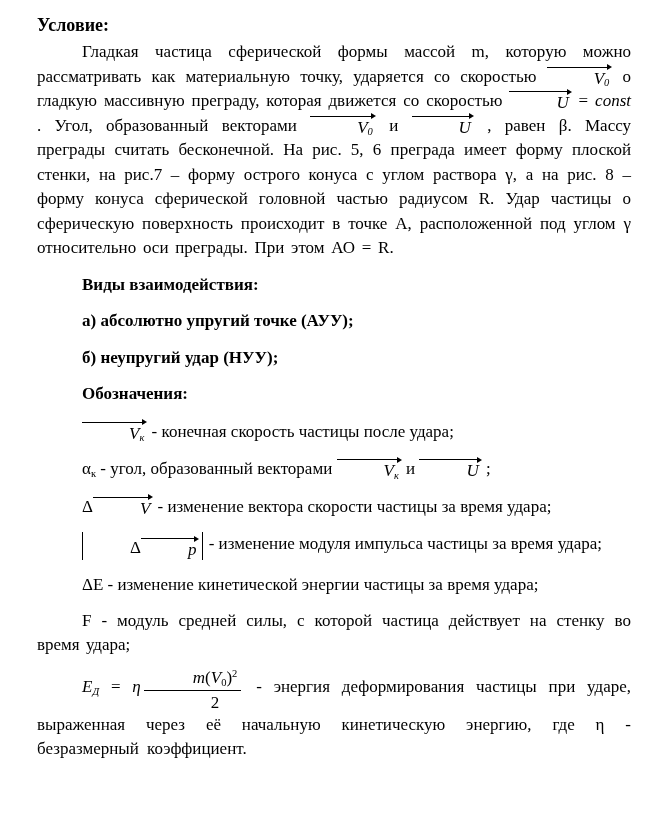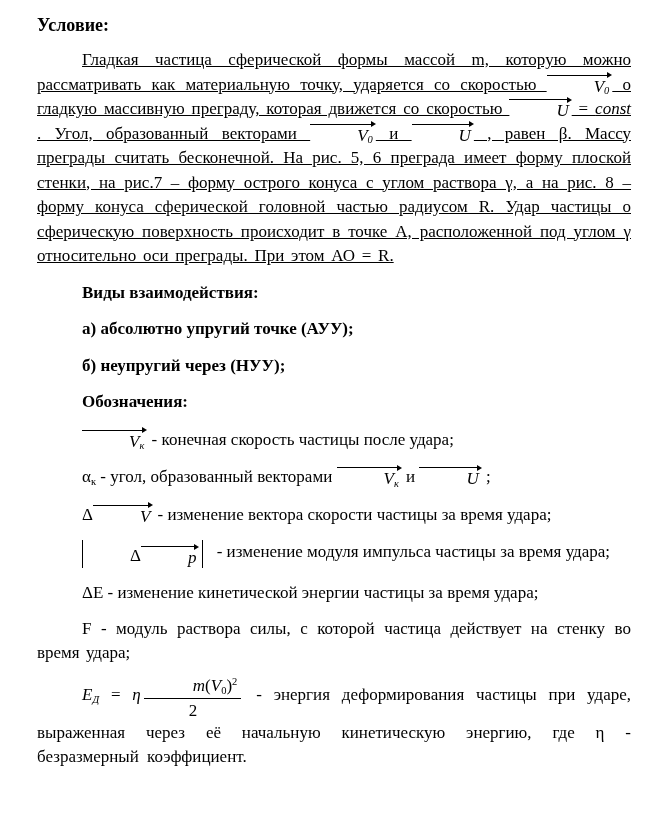--- a/index.html
+++ b/index.html
@@ -22,25 +22,24 @@
     font-size: 18px;
     font-weight: bold;
     margin: 0;
     line-height: 24px;
   }
   p {
     margin: 0;
     line-height: 24.5px;
   }
   .p-intro {
-    margin-top: 11px;
+    margin-top: 3px;
     text-align: justify;
     text-indent: 45px;
     word-spacing: 2.5px;
-    text-decoration: underline;
   }
   .p-item {
     margin-top: 12px;
     text-indent: 45px;
     font-weight: bold;
   }
   .p-def {
     margin-top: 13px;
     text-indent: 45px;
   }
@@ -98,28 +97,29 @@
     border-left: 5px solid #000;
     border-top: 3px solid transparent;
     border-bottom: 3px solid transparent;
   }
   
   .abs {
     display: inline-block;
     border-left: 1.3px solid #000;
     border-right: 1.3px solid #000;
     padding: 4px 3px 2px 2px;
-    margin-right: 9px;
+    margin-right: 1px;
     line-height: 1;
     vertical-align: -0.25em;
   }
   
   .frac {
     display: inline-block;
     vertical-align: -0.95em;
+    text-align: center;
     margin: 0 3px;
     line-height: 1.15;
     word-spacing: 0;
   }
   .frac .num {
     display: block;
     padding: 2px 4px 3px 4px;
     border-bottom: 1.3px solid #000;
   }
   .frac .den {
@@ -129,22 +129,22 @@
 </style>
 </head>
 <body>
 
 <h1 class="heading">Условие:</h1>
 
 <div id="document-body">
     <p class="p-intro">Гладкая частица сферической формы массой m, которую можно рассматривать как материальную точку, ударяется со скоростью <span class="vec">V<sub>0</sub></span> о гладкую массивную преграду, которая движется со скоростью <span class="vec">U</span> = <i>const</i> . Угол, образованный векторами <span class="vec">V<sub>0</sub></span> и <span class="vec">U</span> ,  равен β. Массу преграды считать бесконечной. На рис. 5, 6 преграда имеет форму плоской стенки, на рис.7 – форму острого конуса с углом раствора γ, а на рис. 8 – форму конуса сферической головной частью радиусом R. Удар частицы о сферическую поверхность происходит в точке А, расположенной под углом γ относительно оси преграды. При этом АО = R.</p>
     <p class="p-item">Виды взаимодействия:</p>
     <p class="p-item">а) абсолютно упругий точке (АУУ);</p>
-    <p class="p-item">б) неупругий через (НУУ);</p>
+    <p class="p-item">б) неупругий удар (НУУ);</p>
     <p class="p-item">Обозначения:</p>
     <p class="p-def"><span class="vec">V<sub>к</sub></span> - конечная скорость частицы после удара;</p>
     <p class="p-def">α<sub>к</sub> - угол, образованный векторами <span class="vec">V<sub>к</sub></span> и <span class="vec">U</span> ;</p>
     <p class="p-def">Δ<span class="vec">V</span> - изменение вектора скорости частицы за время удара;</p>
     <p class="p-def"><span class="abs">Δ<span class="vec">p</span></span> - изменение модуля импульса частицы за время удара;</p>
     <p class="p-def">ΔE - изменение кинетической энергии частицы за время удара;</p>
-    <p class="p-defj">F - модуль раствора силы, с которой частица действует на стенку во время удара;</p>
+    <p class="p-defj">F - модуль средней силы, с которой частица действует на стенку во время удара;</p>
     <p class="p-formula"><i>E</i><sub><i>Д</i></sub> = <i>η</i><span class="frac"><span class="num"><i>m</i>(<i>V</i><sub>0</sub>)<sup>2</sup></span><span class="den">2</span></span> -  энергия деформирования частицы при ударе, выраженная через её начальную кинетическую энергию, где η - безразмерный коэффициент.</p>
   </div>
 
 </body></html>

